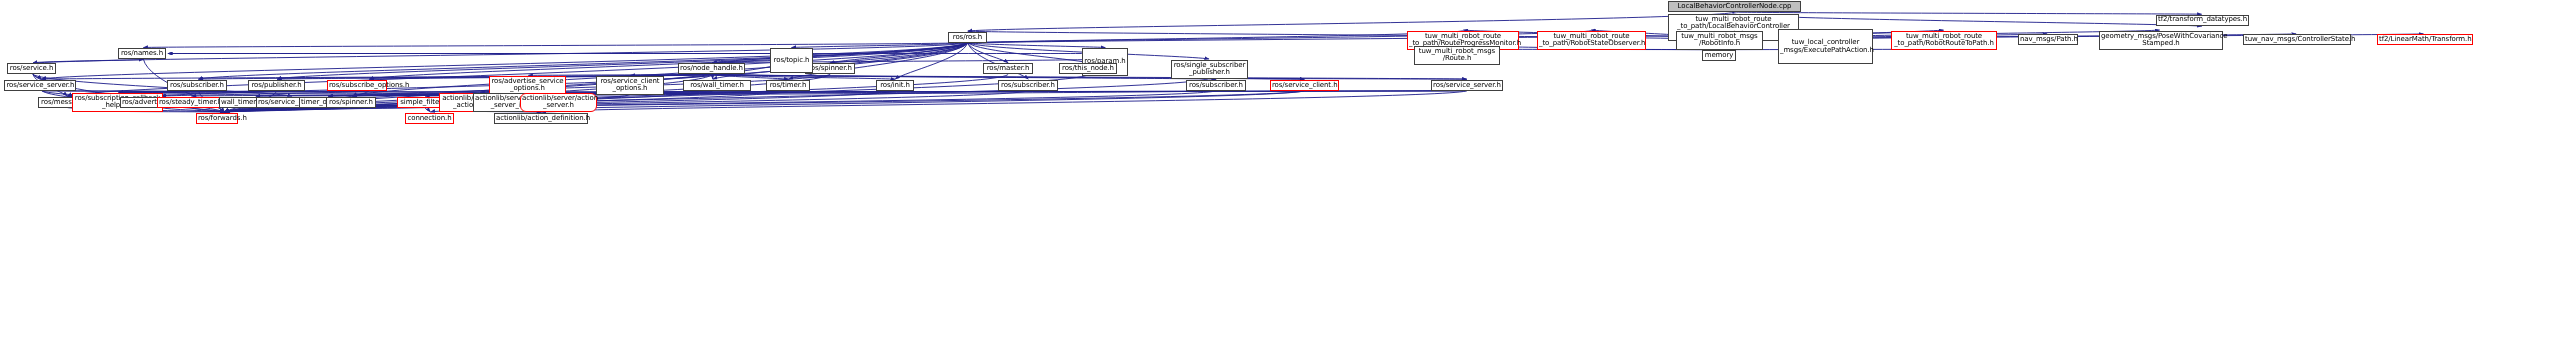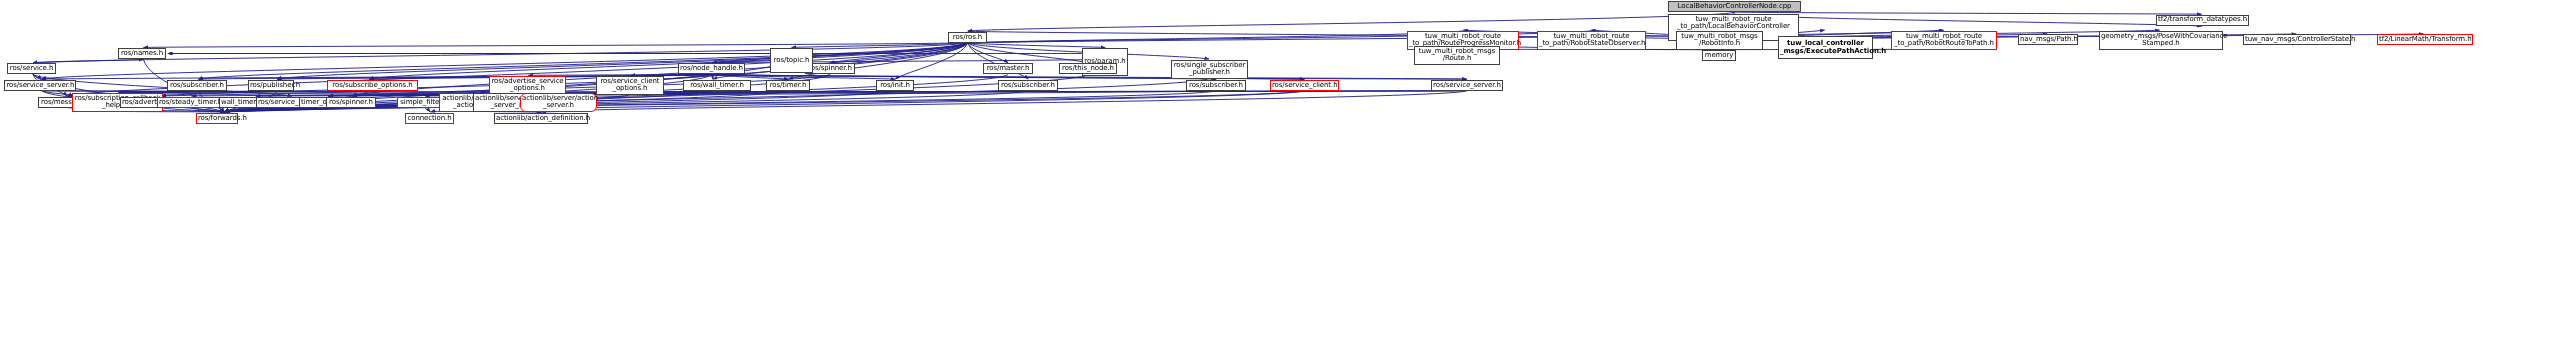--- a/index.html
+++ b/index.html
@@ -173,21 +173,21 @@
 _to_path/LocalBehaviorController
 Node.h</span></div>
     <div class="node" style="left: 2156px; top: 14.8px; width: 93px; height: 11px;"><span>tf2/transform_datatypes.h</span></div>
     <div class="node" style="left: 948px; top: 32px; width: 39px; height: 11px;"><span>ros/ros.h</span></div>
     <div class="node red" style="left: 1407px; top: 31px; width: 112px; height: 18.6px;"><span>tuw_multi_robot_route
 _to_path/RouteProgressMonitor.h</span></div>
     <div class="node red" style="left: 1537px; top: 31px; width: 109px; height: 18.6px;"><span>tuw_multi_robot_route
 _to_path/RobotStateObserver.h</span></div>
     <div class="node" style="left: 1676px; top: 31px; width: 87px; height: 18.6px;"><span>tuw_multi_robot_msgs
 /RobotInfo.h</span></div>
-    <div class="node" style="left: 1778px; top: 36px; width: 95px; height: 23px; font-weight: bold;"><span>tuw_local_controller
+    <div class="node" style="left: 1778px; top: 29px; width: 95px; height: 35px;"><span>tuw_local_controller
 _msgs/ExecutePathAction.h</span></div>
     <div class="node red" style="left: 1891px; top: 31px; width: 106px; height: 18.6px;"><span>tuw_multi_robot_route
 _to_path/RobotRouteToPath.h</span></div>
     <div class="node" style="left: 2018px; top: 34px; width: 60px; height: 11px;"><span>nav_msgs/Path.h</span></div>
     <div class="node" style="left: 2099px; top: 31px; width: 124px; height: 18.6px;"><span>geometry_msgs/PoseWithCovariance
 Stamped.h</span></div>
     <div class="node" style="left: 2243px; top: 34px; width: 108px; height: 11px;"><span>tuw_nav_msgs/ControllerState.h</span></div>
     <div class="node red" style="left: 2377px; top: 34px; width: 96px; height: 11px;"><span>tf2/LinearMath/Transform.h</span></div>
     <div class="node" style="left: 1414px; top: 46px; width: 86px; height: 18.6px;"><span>tuw_multi_robot_msgs
 /Route.h</span></div>
@@ -197,22 +197,22 @@
     <div class="node" style="left: 1082px; top: 48px; width: 46px; height: 28px;"><span>ros/param.h</span></div>
     <div class="node" style="left: 770px; top: 48px; width: 43px; height: 25px;"><span>ros/topic.h</span></div>
     <div class="node" style="left: 118px; top: 48px; width: 48px; height: 11px;"><span>ros/names.h</span></div>
     <div class="node" style="left: 7px; top: 63px; width: 49px; height: 11px;"><span>ros/service.h</span></div>
     <div class="node" style="left: 983px; top: 63px; width: 50px; height: 11px;"><span>ros/master.h</span></div>
     <div class="node" style="left: 1059px; top: 63px; width: 58px; height: 11px;"><span>ros/this_node.h</span></div>
     <div class="node" style="left: 1171px; top: 60px; width: 77px; height: 18.6px;"><span>ros/single_subscriber
 _publisher.h</span></div>
     <div class="node" style="left: 4.4px; top: 80px; width: 72px; height: 11px;"><span>ros/service_server.h</span></div>
     <div class="node" style="left: 167px; top: 80px; width: 60px; height: 11px;"><span>ros/subscriber.h</span></div>
-    <div class="node" style="left: 248px; top: 80px; width: 46px; height: 11px;"><span>ros/publisher.h</span></div>
-    <div class="node red" style="left: 327px; top: 80px; width: 91px; height: 11px; align-items: flex-end;"><span>ros/subscribe_options.h</span></div>
+    <div class="node" style="left: 248px; top: 80px; width: 57px; height: 11px;"><span>ros/publisher.h</span></div>
+    <div class="node red" style="left: 327px; top: 80px; width: 60px; height: 11px; align-items: flex-end;"><span>ros/subscribe_options.h</span></div>
     <div class="node red" style="left: 489px; top: 76px; width: 77px; height: 18.6px;"><span>ros/advertise_service
 _options.h</span></div>
     <div class="node" style="left: 596px; top: 76px; width: 68px; height: 18.6px;"><span>ros/service_client
 _options.h</span></div>
     <div class="node" style="left: 683px; top: 80px; width: 68px; height: 11px;"><span>ros/wall_timer.h</span></div>
     <div class="node" style="left: 766px; top: 80px; width: 44px; height: 11px;"><span>ros/timer.h</span></div>
     <div class="node" style="left: 876px; top: 80px; width: 38px; height: 11px;"><span>ros/init.h</span></div>
     <div class="node" style="left: 998px; top: 80px; width: 60px; height: 11px;"><span>ros/subscriber.h</span></div>
     <div class="node" style="left: 1186px; top: 80px; width: 60px; height: 11px;"><span>ros/subscriber.h</span></div>
     <div class="node red" style="left: 1270px; top: 80px; width: 69px; height: 11px;"><span>ros/service_client.h</span></div>

